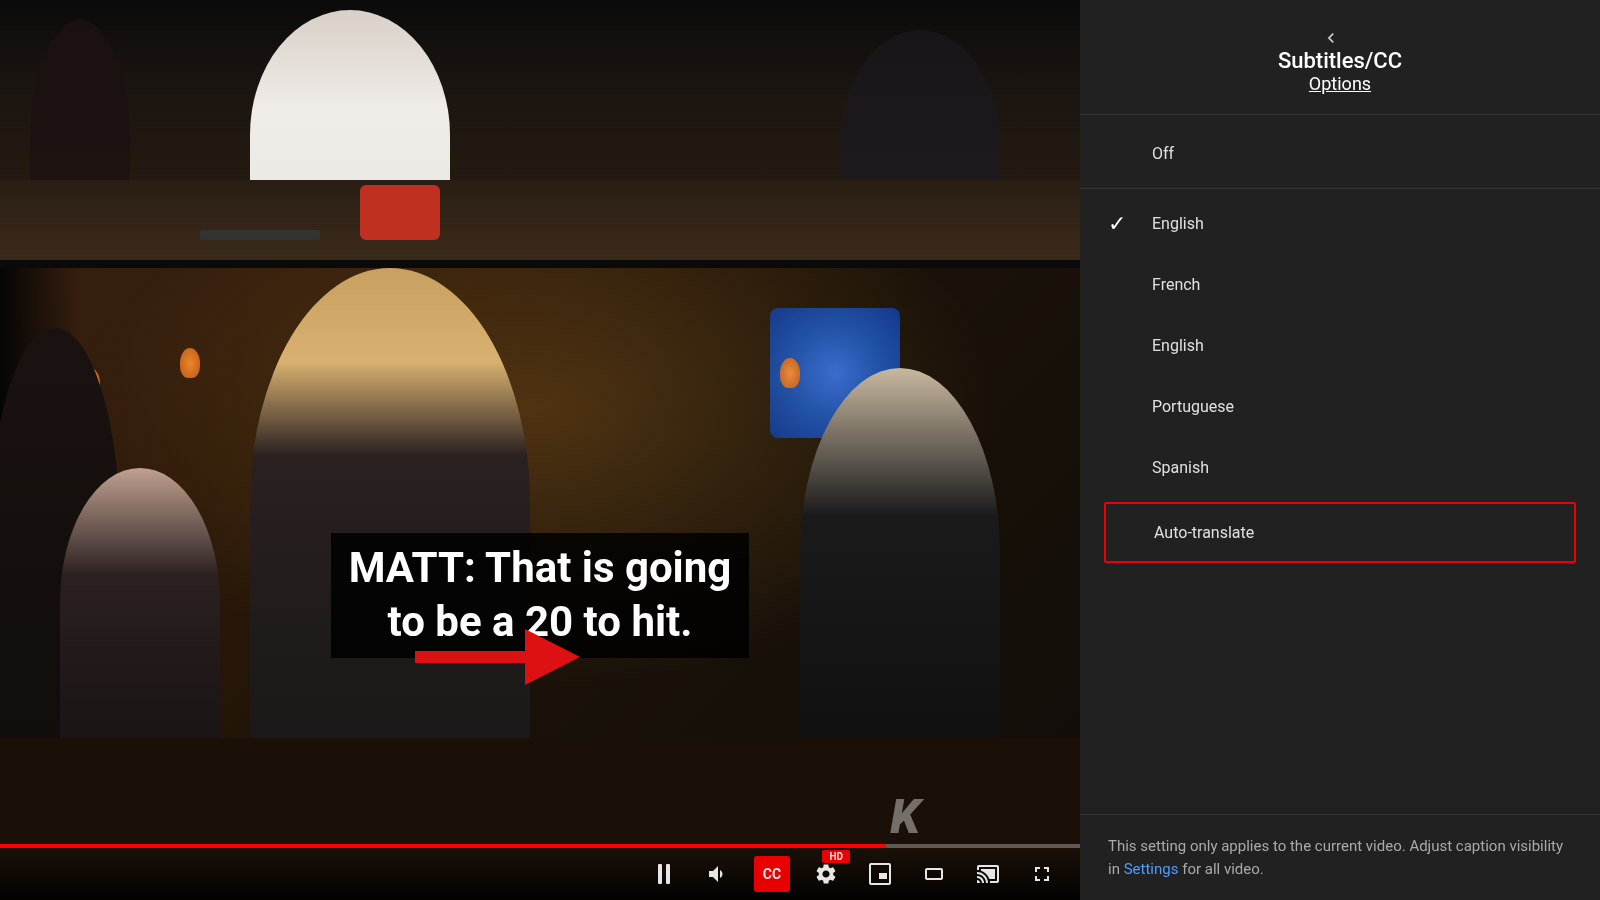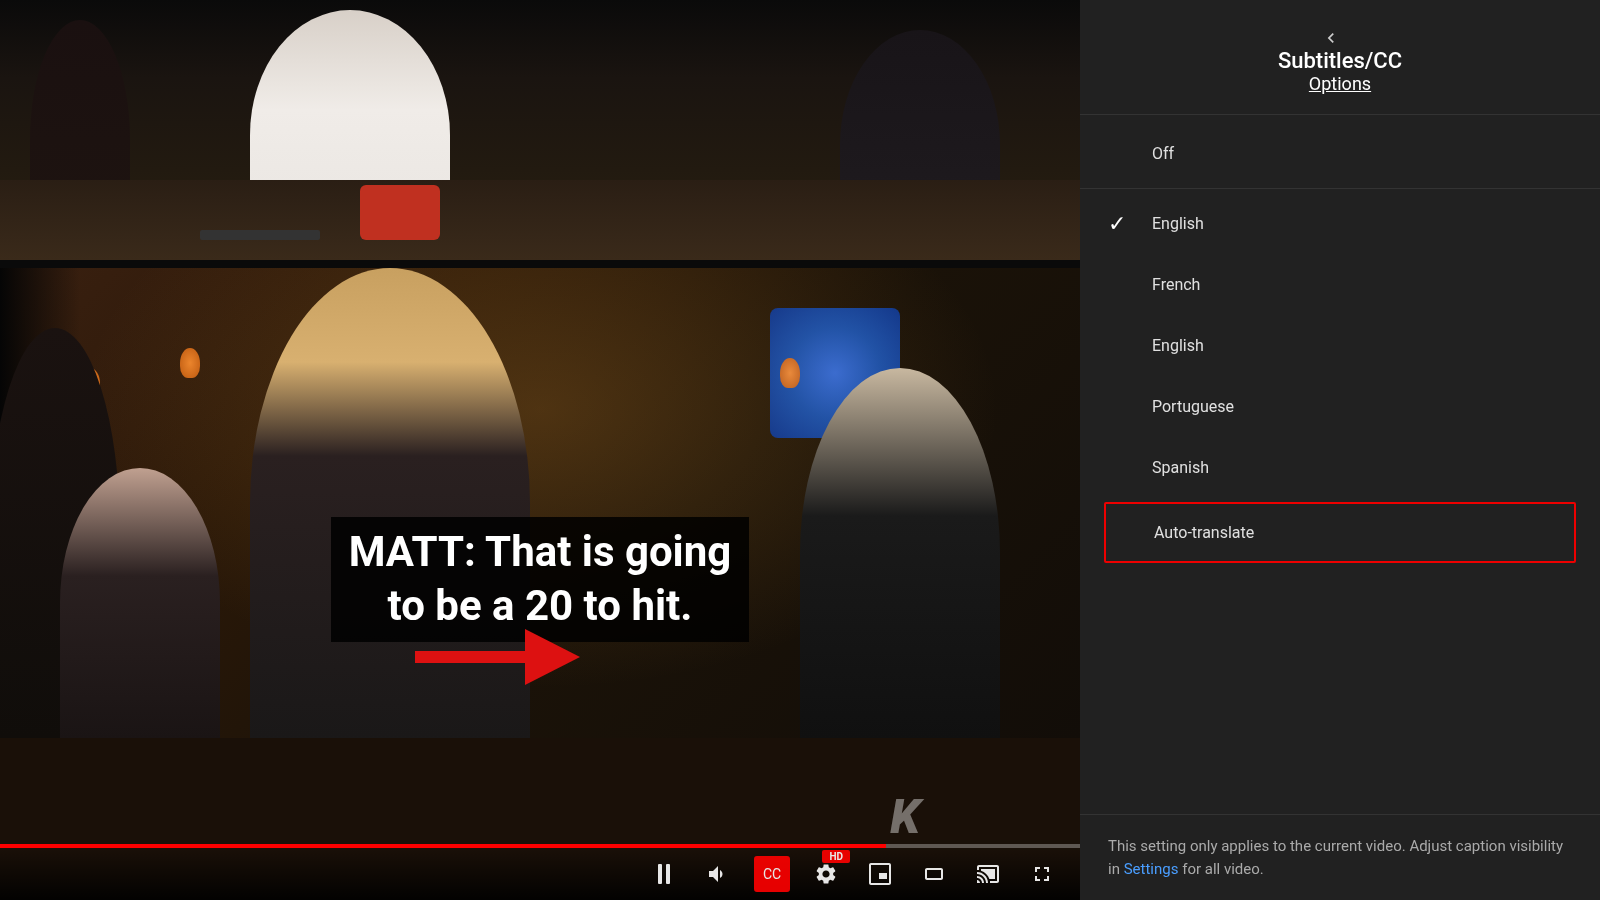--- a/index.html
+++ b/index.html
@@ -50,21 +50,21 @@
     .left-dark-edge {
       position: absolute;
       left: 0; top: 0; bottom: 0;
       width: 80px;
       background: linear-gradient(90deg, #050505 0%, transparent 100%);
     }
 
     
     .caption-box {
       position: absolute;
-      bottom: 96px;
+      bottom: 80px;
       left: 150px;
       right: 150px;
       text-align: center;
       z-index: 10;
     }
     .caption-text {
       display: inline-block;
       background: rgba(0,0,0,0.85);
       color: #fff;
       font-size: 42px;
@@ -116,21 +116,21 @@
       justify-content: center;
       width: 36px;
       height: 36px;
     }
 
     .control-btn.cc-btn {
       border: 2px solid #f00;
       background: #f00;
       border-radius: 3px;
       font-size: 14px;
-      font-weight: 400;
+      font-weight: 700;
       color: #fff;
     }
 
     .hd-badge {
       position: absolute;
       top: -6px;
       right: -6px;
       background: #f00;
       color: #fff;
       font-size: 10px;

